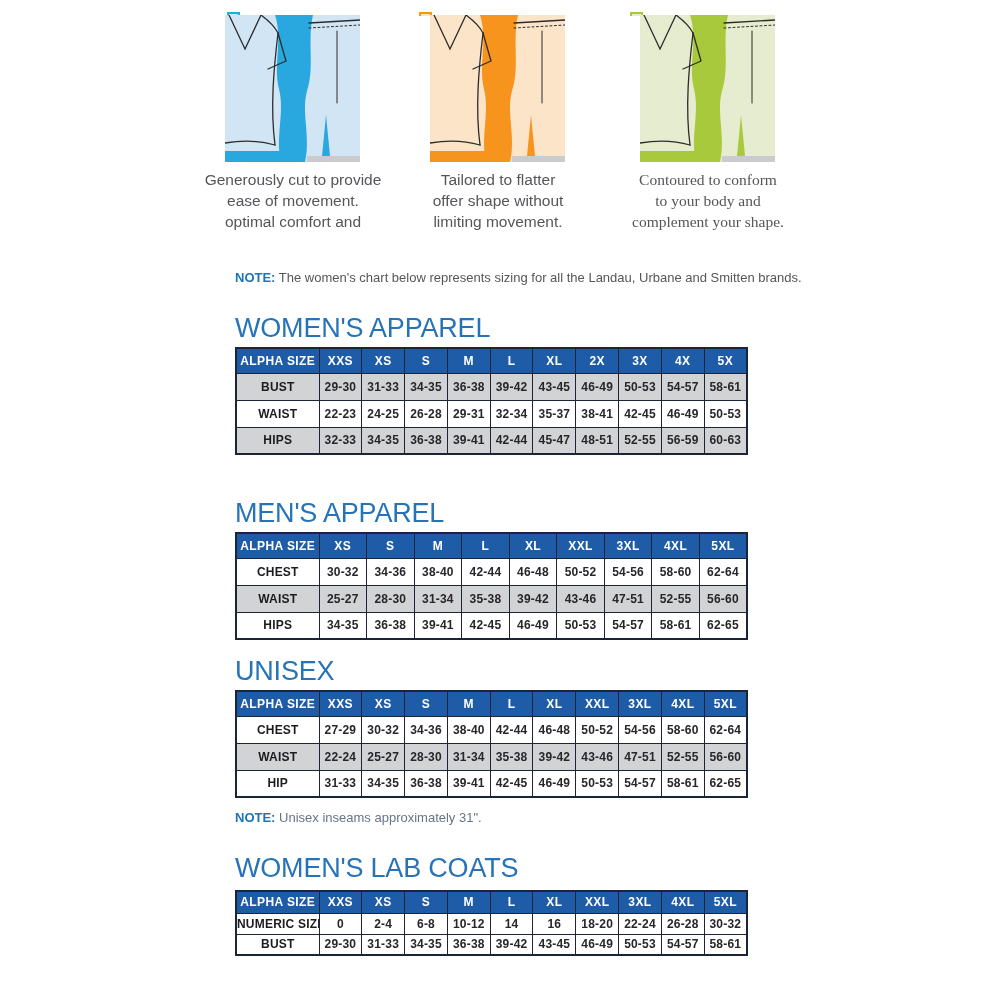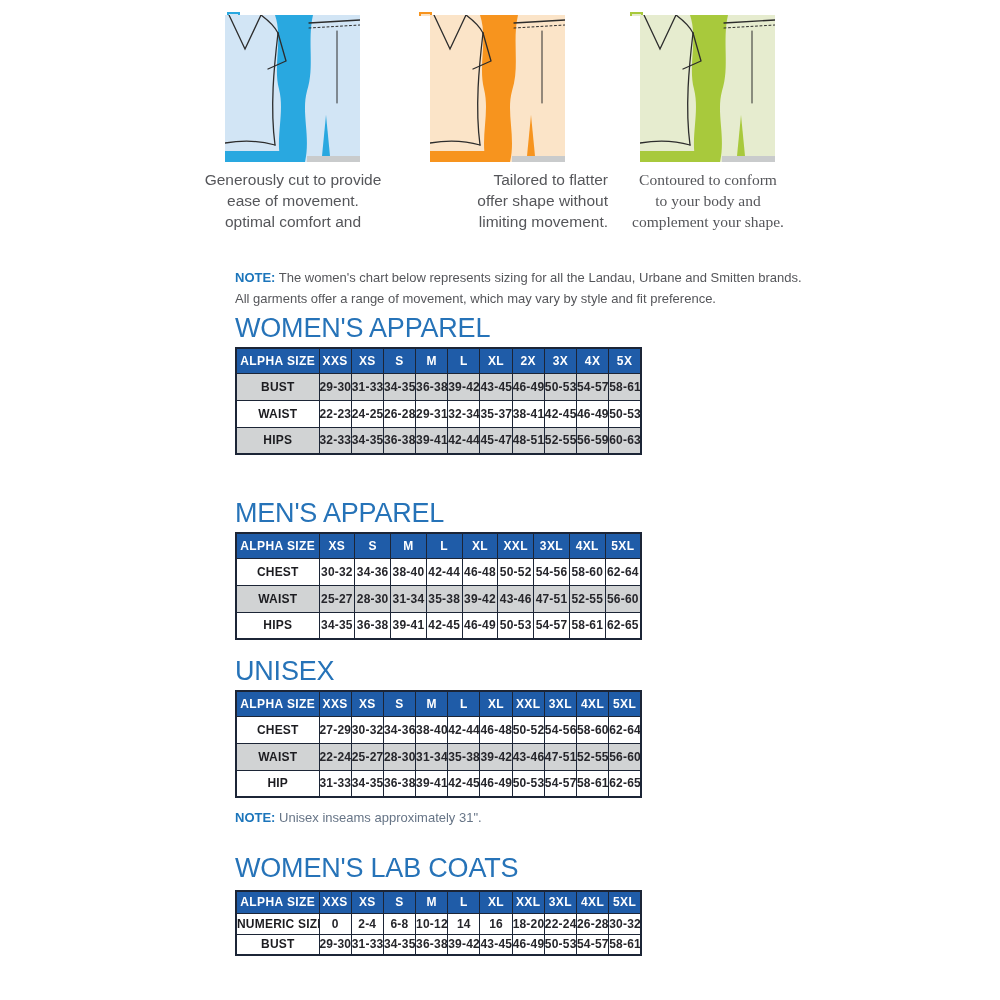--- a/index.html
+++ b/index.html
@@ -29,21 +29,21 @@
   .note .note-label{color:var(--note-blue);font-weight:bold;}
   .note-light{color:#667486;}
   .note-dark{color:#4d4e52;}
 
   
   .section-heading{position:absolute;left:235px;color:var(--heading-blue);
     font-size:27px;line-height:30px;font-weight:400;letter-spacing:-0.2px;white-space:nowrap;}
 
   
   .tblwrap{position:absolute;left:235px;}
-  .size-table{border-collapse:collapse;width:407px;table-layout:fixed;
+  .size-table{border-collapse:collapse;width:513px;table-layout:fixed;
     border:2px solid var(--border-dark);}
   .size-table th,.size-table td{border:1.5px solid var(--border-dark);
     text-align:center;vertical-align:middle;padding:0;overflow:hidden;white-space:nowrap;}
   .size-table th{background:var(--header-blue);color:#fff;font-size:12px;
     font-weight:bold;height:25px;letter-spacing:.4px;}
   .size-table th.lbl{width:83px;}
   .size-table td{font-size:12px;font-weight:bold;color:var(--cell-text);height:27px;background:#fff;letter-spacing:.2px;}
   .size-table td.lbl{color:#1c1c20;}
   .size-table tr.shaded td{background:var(--row-shade);}
   .compact .size-table td{height:21px;}
@@ -118,34 +118,33 @@
         <path d="M112,16 L112,88" stroke-width="1"></path>
       </g>
     </svg>
   </div>
 
   <div class="fit-caption" style="left:183px;">
     <div>Generously cut to provide</div>
     <div>ease of movement.</div>
     <div>optimal comfort and</div>
   </div>
-  <div class="fit-caption" style="left:388px;text-align:right;">
+  <div class="fit-caption" style="left:388px;">
     <div>Tailored to flatter</div>
     <div>offer shape without</div>
     <div>limiting movement.</div>
   </div>
   <div class="fit-caption" style="left:598px;font-family:Liberation Serif, serif;">
     <div>Contoured to conform</div>
     <div>to your body and</div>
     <div>complement your shape.</div>
   </div>
 
   <div class="note" style="top:255px;">
     <div><span class="note-label">NOTE:</span> <span>The women's chart below represents sizing for all the Landau, Urbane and Smitten brands.</span></div>
-    <div>All garments offer a range of movement, which may vary by style and fit preference.</div>
   </div>
 
   <h2 class="section-heading" style="top:301px;">WOMEN'S APPAREL</h2>
   <div class="tblwrap" style="top:335px;">
       <table class="size-table">
         <thead>
           <tr>
             <th class="lbl">ALPHA SIZE</th>
             <th>XXS</th>
             <th>XS</th>

